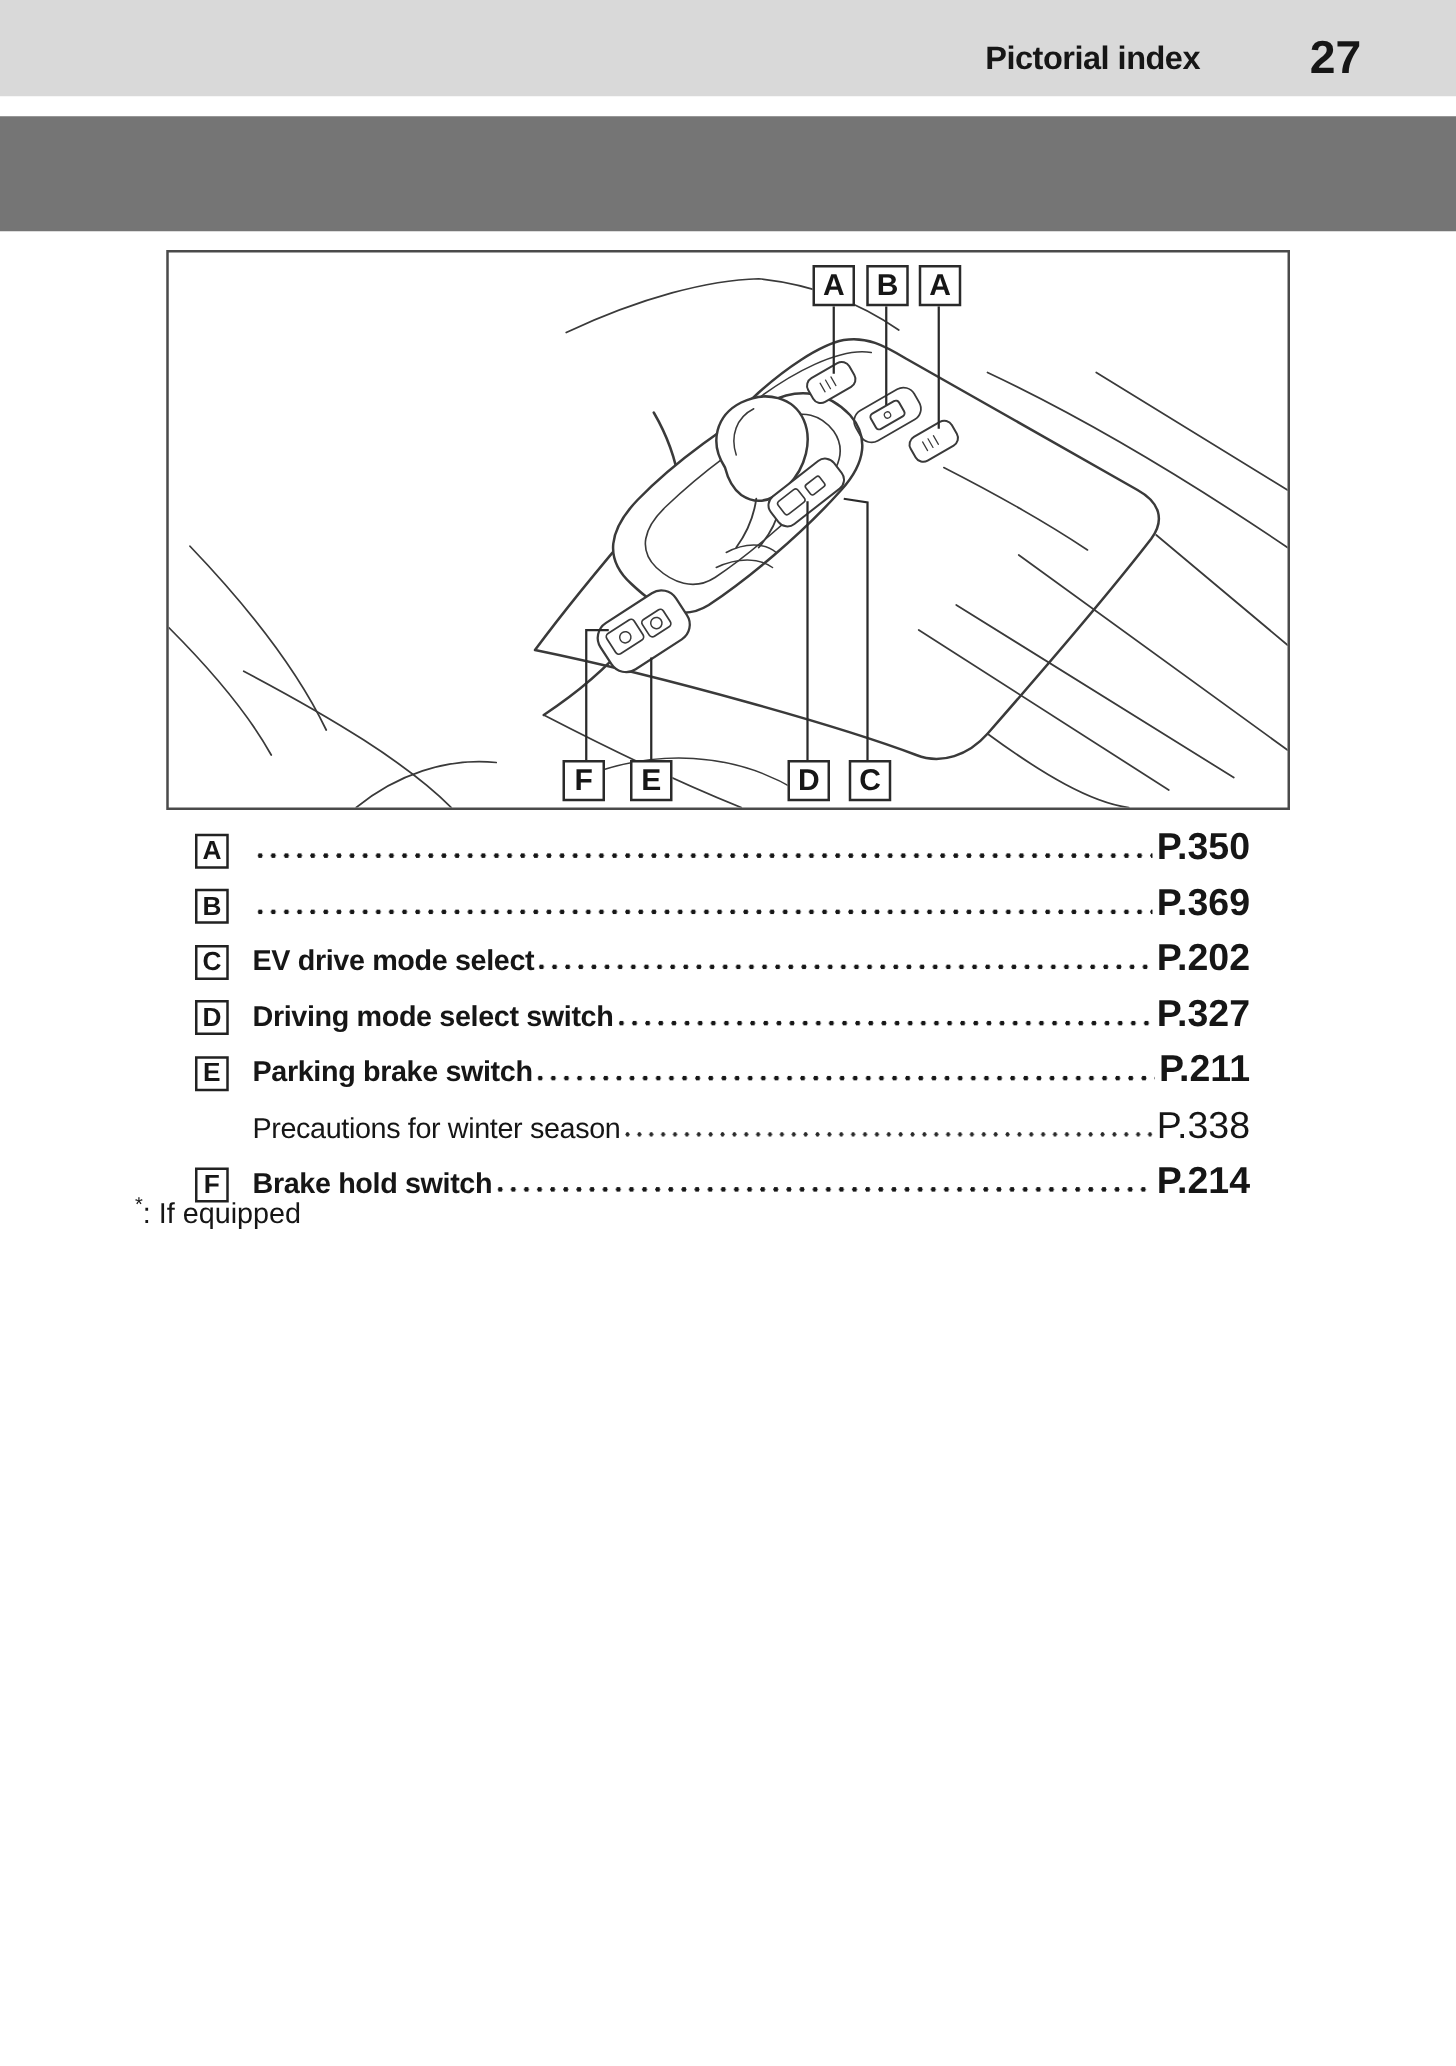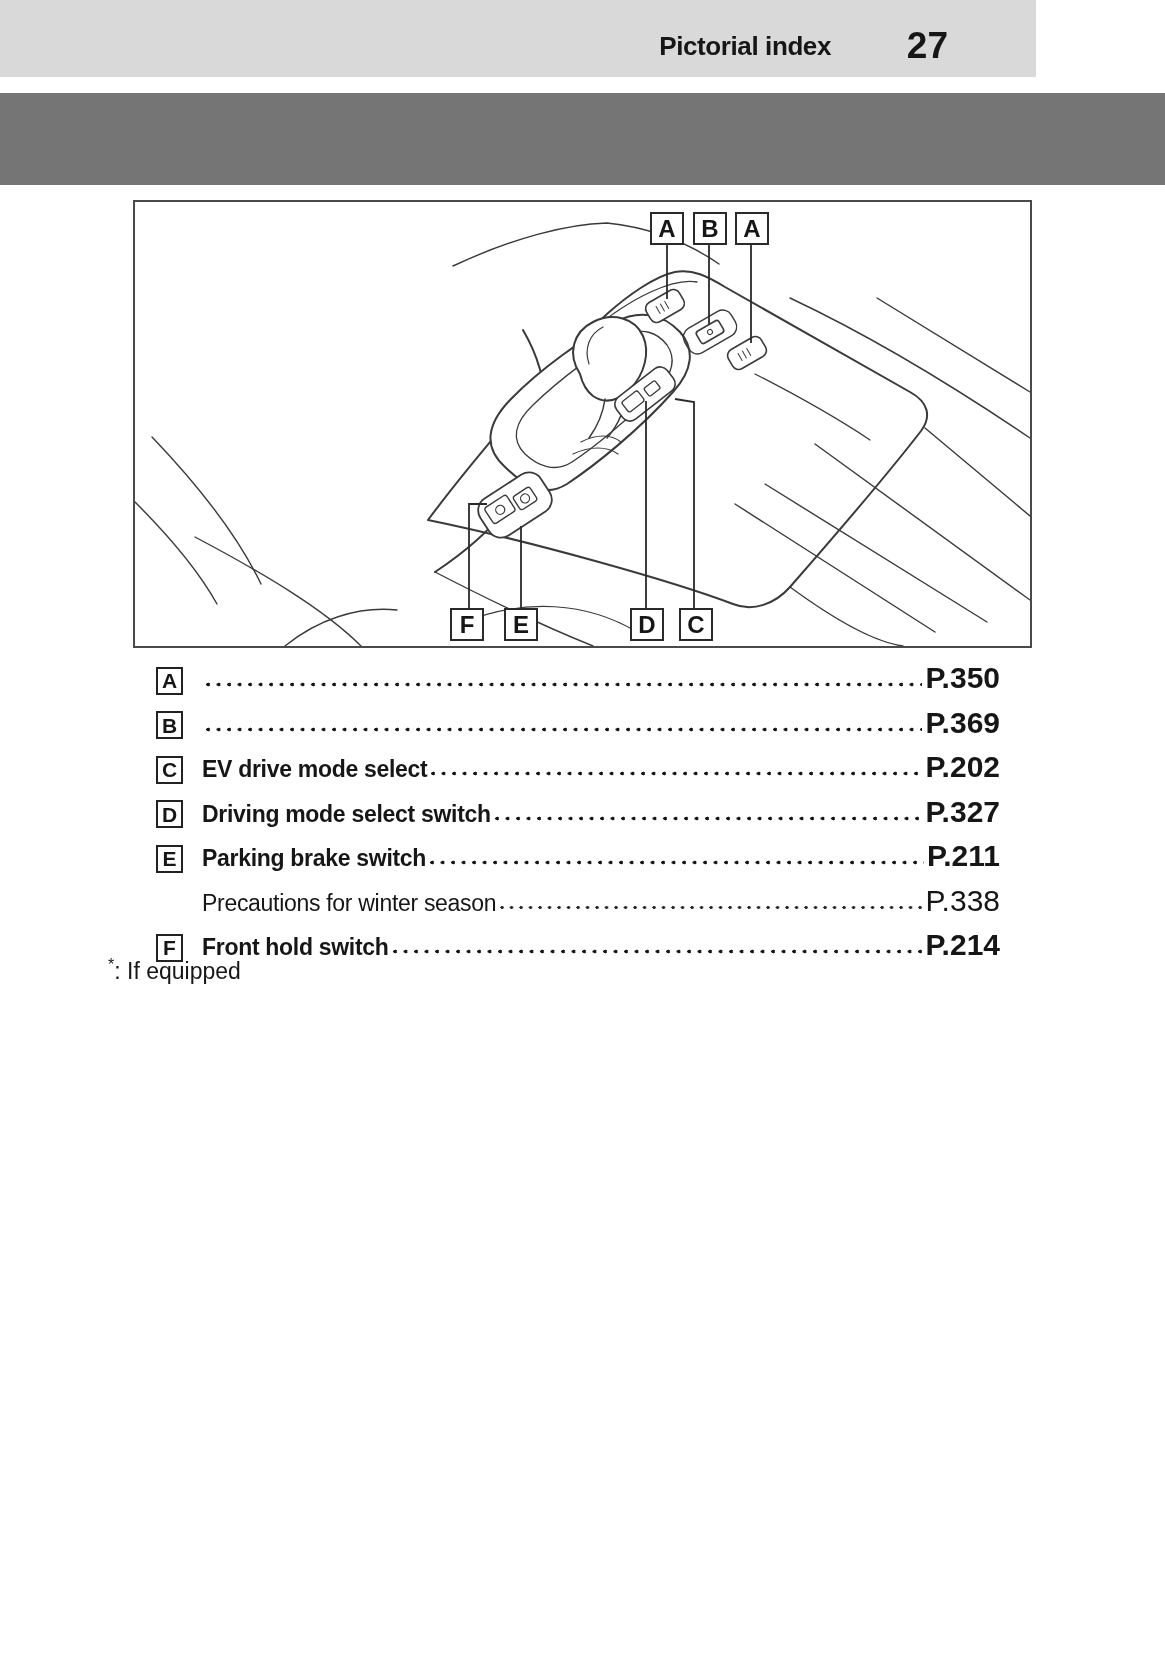--- a/index.html
+++ b/index.html
@@ -8,23 +8,23 @@
     --text:#161616;
     --line:#3a3a3a;
     --frame:#4a4a4a;
   }
   *{margin:0;padding:0;box-sizing:content-box;}
   html,body{background:#fff;}
   body{
     width:1165px;height:1653px;position:relative;overflow:hidden;
     font-family:"Liberation Sans","DejaVu Sans",sans-serif;color:var(--text);
   }
-  .band-light{position:absolute;left:0;top:0;width:1036px;height:77px;background:var(--band-light);text-decoration:underline;}
+  .band-light{position:absolute;left:0;top:0;width:1165px;height:77px;background:var(--band-light);text-decoration:underline;}
   .header-title{position:absolute;top:33px;right:205px;font-size:26px;font-weight:bold;letter-spacing:-0.4px;line-height:1;}
-  .header-num{position:absolute;top:27px;right:88px;font-size:37px;font-weight:bold;line-height:1;}
+  .header-num{position:absolute;top:27px;right:76px;font-size:37px;font-weight:bold;line-height:1;}
   .band-dark{position:absolute;left:0;top:93px;width:1165px;height:92px;background:var(--band-dark);}
 
   .figure{position:absolute;left:133px;top:200px;width:895px;height:444px;border:2px solid var(--frame);background:#fff;}
   .figure svg{position:absolute;left:0;top:0;width:895px;height:444px;}
   .callout{
     position:absolute;width:30px;height:29px;border:2px solid #2a2a2a;background:#fff;
     display:flex;align-items:center;justify-content:center;
     font-size:24px;font-weight:bold;line-height:1;
   }
 
@@ -182,20 +182,20 @@
 
   <div class="row sub">
     <span class="badge-spacer"></span>
     <span class="label"><span>Precautions for winter season</span></span>
     <span class="leader"></span>
     <span class="page">P.338</span>
   </div>
 
   <div class="row">
     <span class="badge">F</span>
-    <span class="label"><span>Front hold switch</span></span>
+    <span class="label"><span>Brake hold switch</span></span>
     <span class="leader"></span>
     <span class="page">P.214</span>
   </div>
 
 </div>
 
 <div class="footnote"><span class="fsup">*</span><span>: If equipped</span></div>
 
 </body></html>

